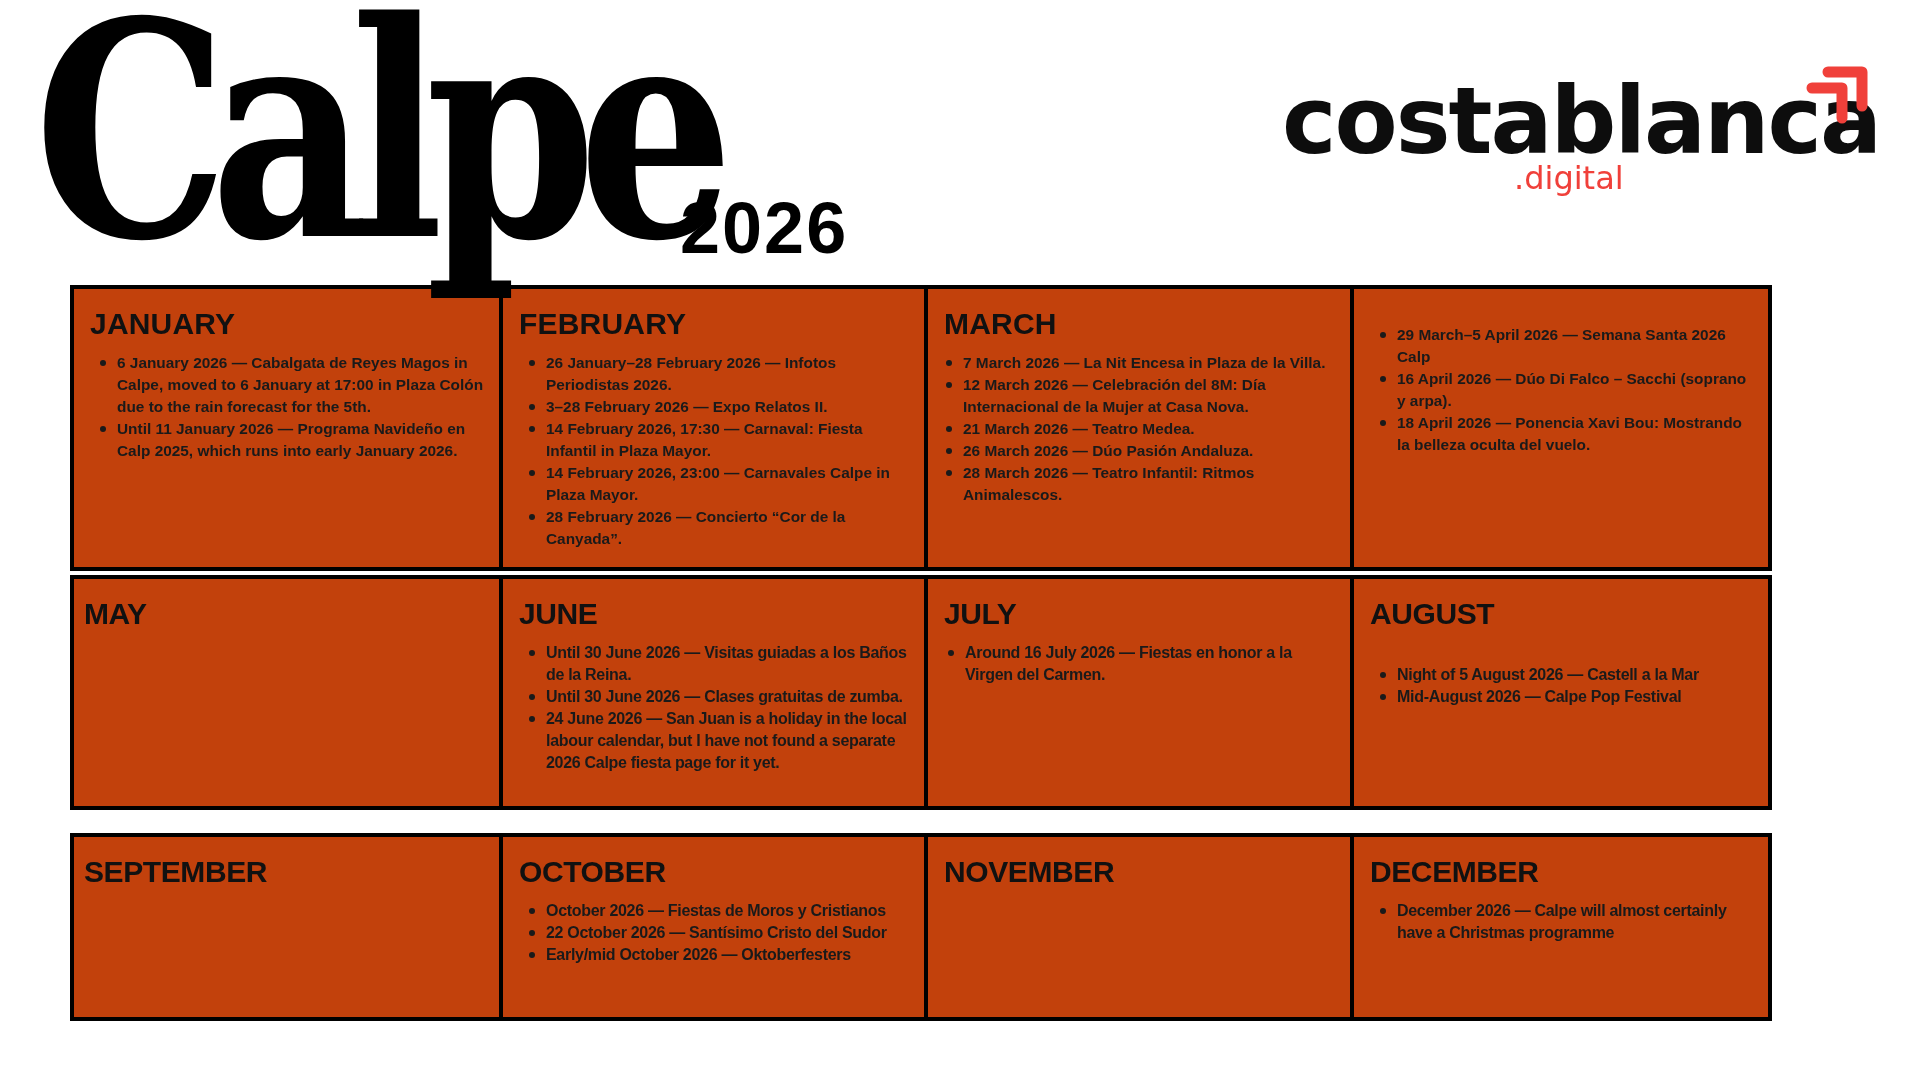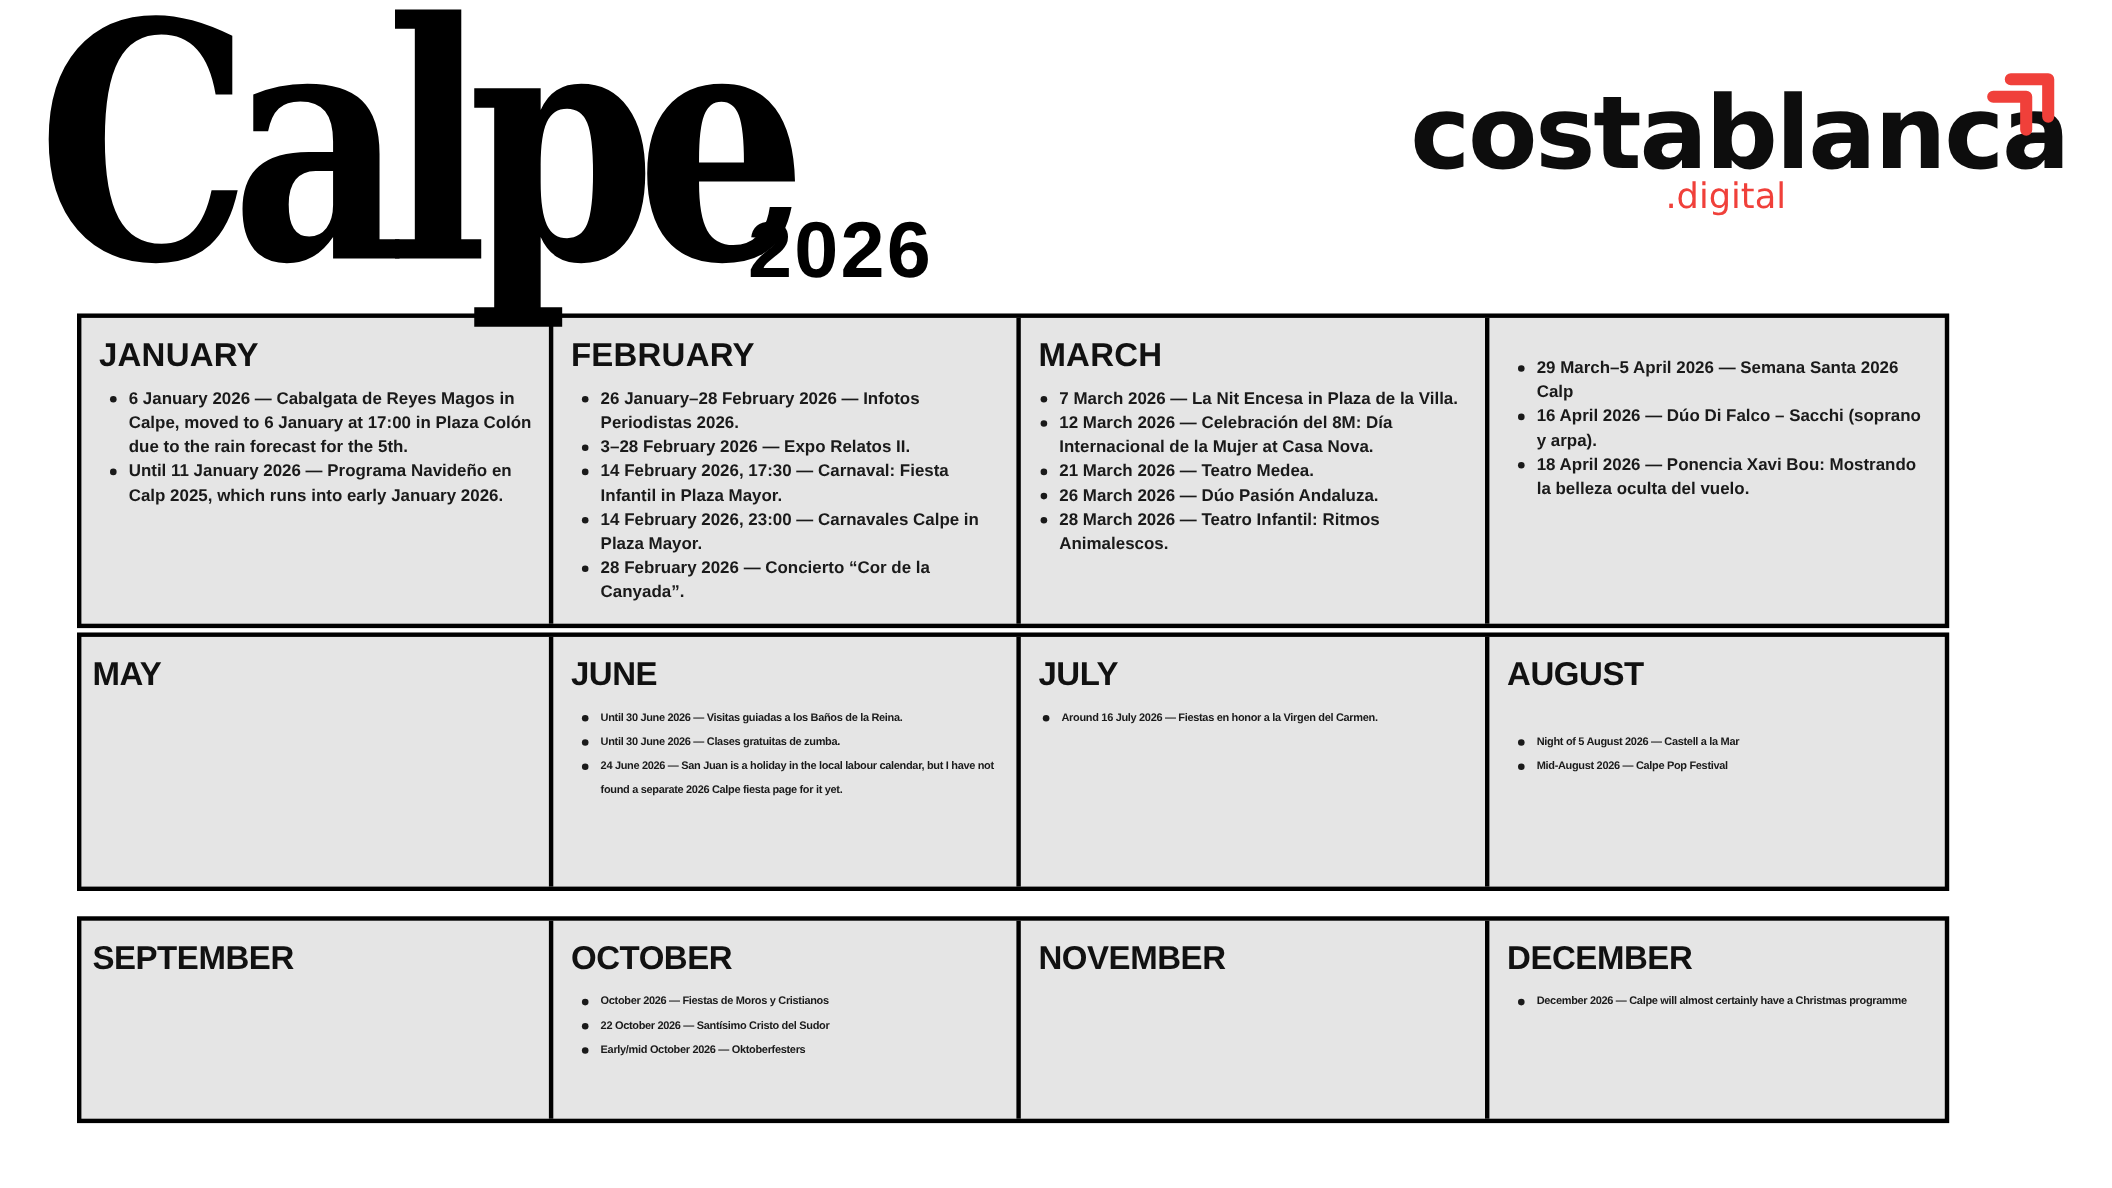--- a/index.html
+++ b/index.html
@@ -31,21 +31,21 @@
     position: absolute; left: 232px; top: 100px;
     font-family: "DejaVu Sans", sans-serif; font-size: 32px;
     line-height: 1; color: #f0403a;
   }
   .logo-arrow { position: absolute; left: 524px; top: 4px; width: 66px; height: 60px; }
 
   .grid-row {
     position: absolute; left: 70px; width: 1702px;
     border: 4px solid #000000;
     display: grid; grid-template-columns: 425px 425px 426px 1fr;
-    background: #e5e5e5; z-index: 1;
+    background: #c2410c; z-index: 1;
   }
   .row-1 { top: 285px; height: 286px; }
   .row-2 { top: 575px; height: 235px; }
   .row-3 { top: 833px; height: 188px; }
 
   .cell { position: relative; border-left: 4px solid #000000; padding: 18px 14px 10px 16px; overflow: hidden; }
   .cell:first-child { border-left: none; }
   .month-title {
     font-family: "Liberation Sans", "DejaVu Sans", sans-serif;
     font-weight: bold; font-size: 30px; line-height: 1.1; color: #111111;
@@ -55,21 +55,21 @@
   .events { list-style: none; margin-top: 12px; padding-left: 8px; }
   .events li {
     position: relative; padding-left: 19px;
     font-family: "Liberation Sans", "DejaVu Sans", sans-serif;
     font-weight: bold; font-size: 15.4px; line-height: 22px; color: #1a1a1a;
   }
   .events li::before {
     content: ""; position: absolute; left: 2px; top: 8px;
     width: 6px; height: 6px; border-radius: 50%; background: #1a1a1a;
   }
-  .row-2 .events li, .row-3 .events li { font-size: 10px; letter-spacing: -0.3px; }
+  .row-2 .events li, .row-3 .events li { font-size: 16px; letter-spacing: -0.3px; }
 </style>
 </head>
 <body>
 
 <div class="title-calpe">Calpe</div>
 <div class="title-year">2026</div>
 
 <div class="logo">
   <div class="logo-main">costablanca</div>
   <div class="logo-sub">.digital</div>

